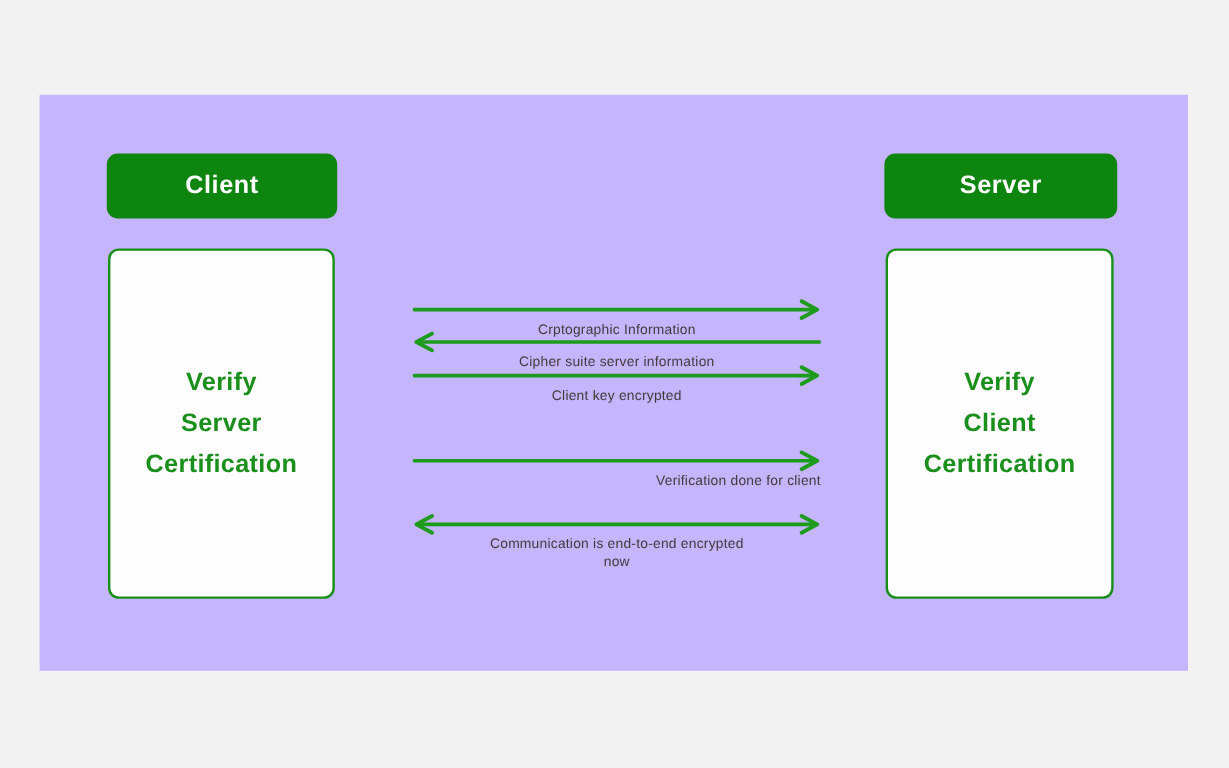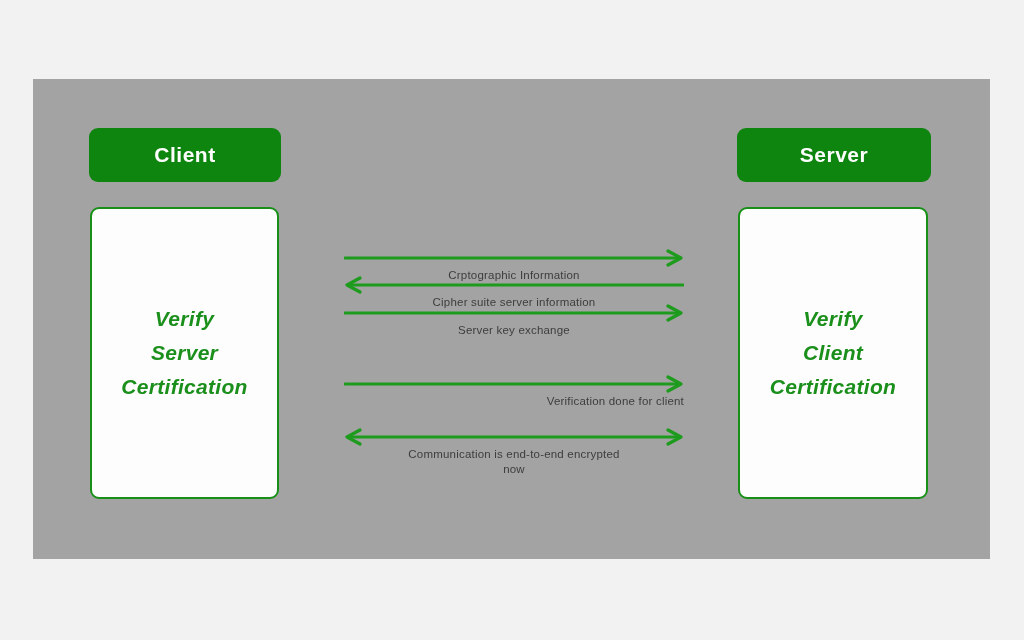--- a/index.html
+++ b/index.html
@@ -6,21 +6,21 @@
   html, body {
     width: 1024px; height: 640px;
     background: #f1f2f1;
     font-family: "Liberation Sans", sans-serif;
     overflow: hidden;
   }
   .canvas {
     position: absolute;
     left: 33px; top: 79px;
     width: 957px; height: 480px;
-    background: #a3a3a3;
+    background: #c4b5fd;
   }
   .header-box {
     position: absolute;
     height: 54px;
     background: #0e850e;
     border-radius: 9px;
     display: flex; align-items: center; justify-content: center;
     color: #ffffff;
     font-size: 21px;
     font-weight: 700;
@@ -39,21 +39,20 @@
     text-align: center;
   }
   .tall-box-client { left: 57px; }
   .tall-box-server { left: 705px; width: 190px; }
   .tall-box .verify-text {
     color: #1b8f1b;
     font-size: 21px;
     font-weight: 700;
     line-height: 34px;
     letter-spacing: 0.3px;
-    font-style: italic;
   }
   .messages {
     position: absolute;
     left: 311px; top: 0;
     width: 340px; height: 480px;
   }
   .message {
     position: absolute;
     left: 0; width: 340px;
     text-align: center;
@@ -129,21 +128,21 @@
         <polyline class="arrow-stroke" points="16,2 3,9 16,16" stroke-width="3.2"></polyline>
       </svg>
       <div class="label">Cipher suite server information</div>
     </div>
 
     <div class="message msg-3">
       <svg width="340" height="18" viewBox="0 0 340 18">
         <line class="arrow-stroke" x1="1" y1="9" x2="334" y2="9" stroke-width="3"></line>
         <polyline class="arrow-stroke" points="324,2 337,9 324,16" stroke-width="3.2"></polyline>
       </svg>
-      <div class="label">Server key exchange</div>
+      <div class="label">Client key encrypted</div>
     </div>
 
     <div class="message msg-4">
       <svg width="340" height="18" viewBox="0 0 340 18">
         <line class="arrow-stroke" x1="1" y1="9" x2="334" y2="9" stroke-width="3"></line>
         <polyline class="arrow-stroke" points="324,2 337,9 324,16" stroke-width="3.2"></polyline>
       </svg>
       <div class="label">Verification done for client</div>
     </div>
 

